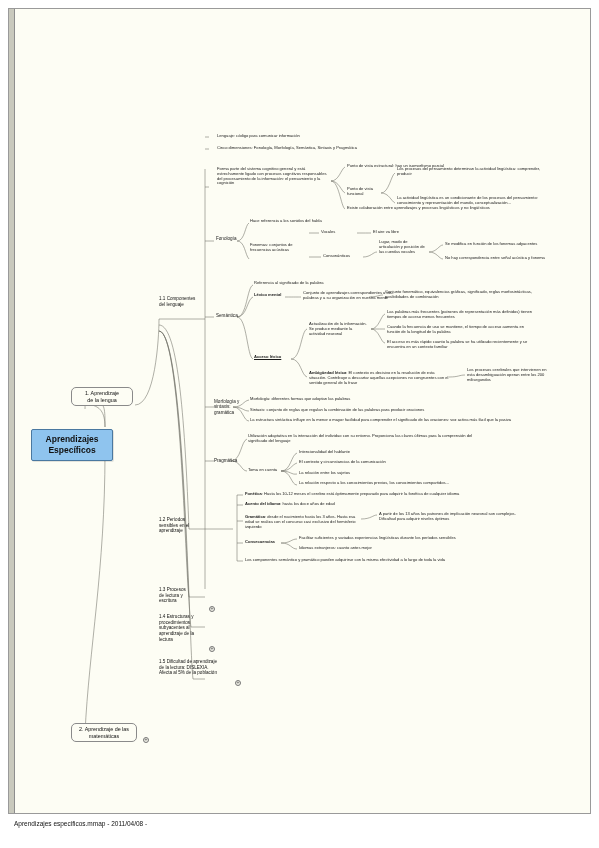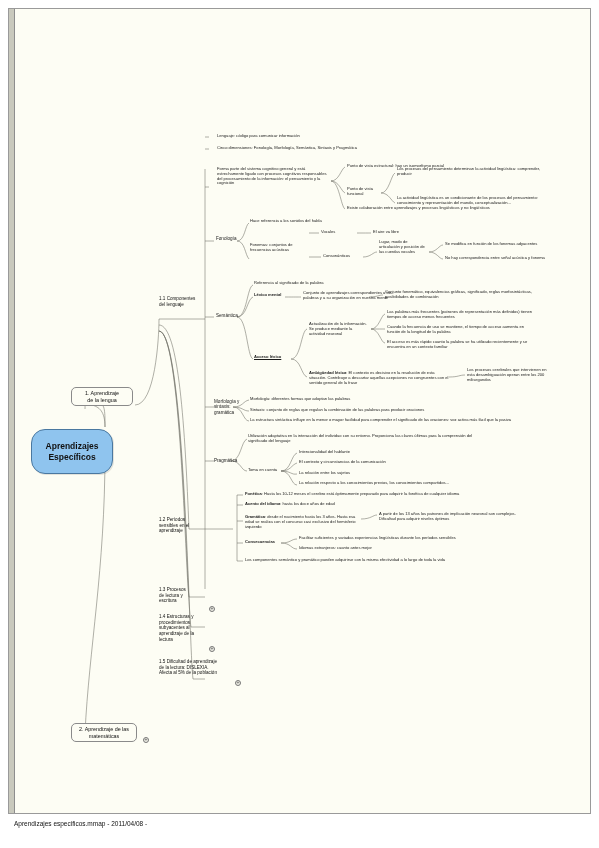--- a/index.html
+++ b/index.html
@@ -42,24 +42,24 @@
     white-space: normal;
   }
   .t { font-size: 4.1px; }
   .t5 { font-size: 4.6px; }
   .bold { font-weight: bold; }
   .ul { text-decoration: underline; }
   
   #root-node {
     position: absolute;
     left: 22px; top: 420px;
-    width: 82px; height: 45px;
+    width: 82px; height: 32px;
     background: #8fc4ee;
     border: 1px solid #4a78a0;
-    border-radius: 14px;
+    border-radius: 2px;
     display: flex; align-items: center; justify-content: center;
     text-align: center;
     font-size: 8.5px;
     font-weight: bold;
     color: #111;
     line-height: 1.25;
     box-shadow: 1px 1px 0 rgba(0,0,0,0.10);
   }
   .lvl1 {
     position: absolute;

